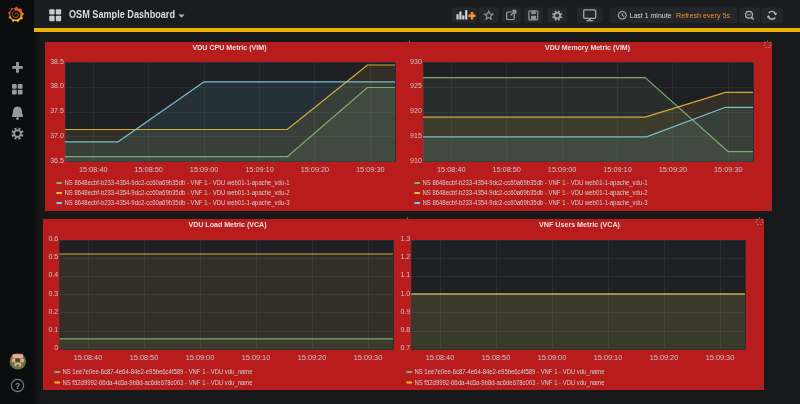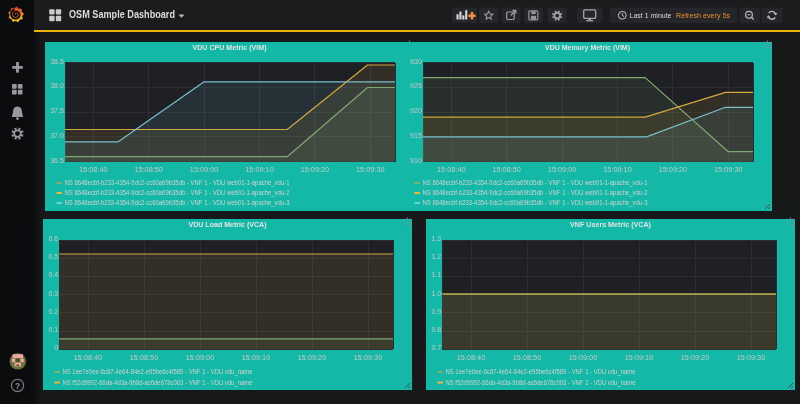--- a/index.html
+++ b/index.html
@@ -1,20 +1,20 @@
 <!DOCTYPE html>
 <html><head><meta charset="utf-8"><style>
 * { margin:0; padding:0; box-sizing:border-box; }
 html,body { width:800px; height:404px; overflow:hidden; background:#171819;
   font-family:"Liberation Sans",sans-serif; }
 #nav { position:absolute; left:34px; top:0; width:766px; height:32px; background:#1b1c1e;
-  border-bottom:2px solid #eab308;padding-left:9px; }
+  border-bottom:4px solid #eab308;padding-left:9px; }
 #side { position:absolute; left:0; top:0; width:34px; height:404px; background:#0b0c0e; z-index:5; }
 #sideshadow { position:absolute; left:34px; top:32px; width:8px; height:372px; background:linear-gradient(to right, rgba(5,6,7,0.5), rgba(5,6,7,0)); z-index:4; }
-.panel { position:absolute; background:#14b8a6; }
+.panel { position:absolute; background:#b91c1c; }
 </style></head>
 <body>
 <div id="nav">
     <svg width="765" height="32" style="position:absolute;left:1px;top:0" font-family="&quot;Liberation Sans&quot;, sans-serif">
       <rect x="14.2" y="9.2" width="5.4" height="5.4" rx="1" fill="#c9cacc"></rect>
       <rect x="20.8" y="9.2" width="5.4" height="5.4" rx="1" fill="#c9cacc"></rect>
       <rect x="14.2" y="15.8" width="5.4" height="5.4" rx="1" fill="#c9cacc"></rect>
       <rect x="20.8" y="15.8" width="5.4" height="5.4" rx="1" fill="#c9cacc"></rect>
       <text x="34" y="18" font-size="10.5" font-weight="bold" fill="#dcdcdd" textLength="106" lengthAdjust="spacingAndGlyphs">OSM Sample Dashboard</text>
       <polygon points="143.5,14.5 149.5,14.5 146.5,17.8" fill="#b7b8ba"></polygon>
@@ -260,21 +260,21 @@
         <rect x="11.2" y="162.4" width="6" height="2" rx="1" fill="#eab839"></rect>
         <text x="19.5" y="165.7" textLength="190" lengthAdjust="spacingAndGlyphs">NS f52d9992-66da-4d3a-9b8d-ac6de678c003 - VNF 1 - VDU vdu_name</text>
       </g>
       <circle cx="364.5" cy="2.5" r="3.3" fill="none" stroke="#8e9094" stroke-width="1.2" stroke-dasharray="1.3,1.6"></circle>
       <g stroke="#4a4c50" stroke-width="1">
         <line x1="362" y1="169" x2="367" y2="164"></line>
         <line x1="365" y1="169" x2="367" y2="167"></line>
       </g>
     </svg>
   </div>
-<div class="panel" style="left:426px;top:219px;width:369px;height:171px">
+<div class="panel" style="left:395px;top:219px;width:369px;height:171px">
     <svg width="369" height="171" style="position:absolute;left:0;top:0;overflow:visible" font-family="&quot;Liberation Sans&quot;, sans-serif">
       <rect x="16.4" y="21" width="333.6" height="109.19999999999999" fill="#1f2024"></rect>
       <g stroke="#2c2d32" stroke-width="1" shape-rendering="crispEdges">
         <line x1="16.4" y1="21.0" x2="350" y2="21.0"></line>
         <line x1="16.4" y1="39.2" x2="350" y2="39.2"></line>
         <line x1="16.4" y1="57.4" x2="350" y2="57.4"></line>
         <line x1="16.4" y1="75.6" x2="350" y2="75.6"></line>
         <line x1="16.4" y1="93.8" x2="350" y2="93.8"></line>
         <line x1="16.4" y1="112.0" x2="350" y2="112.0"></line>
         <line x1="16.4" y1="130.2" x2="350" y2="130.2"></line>

